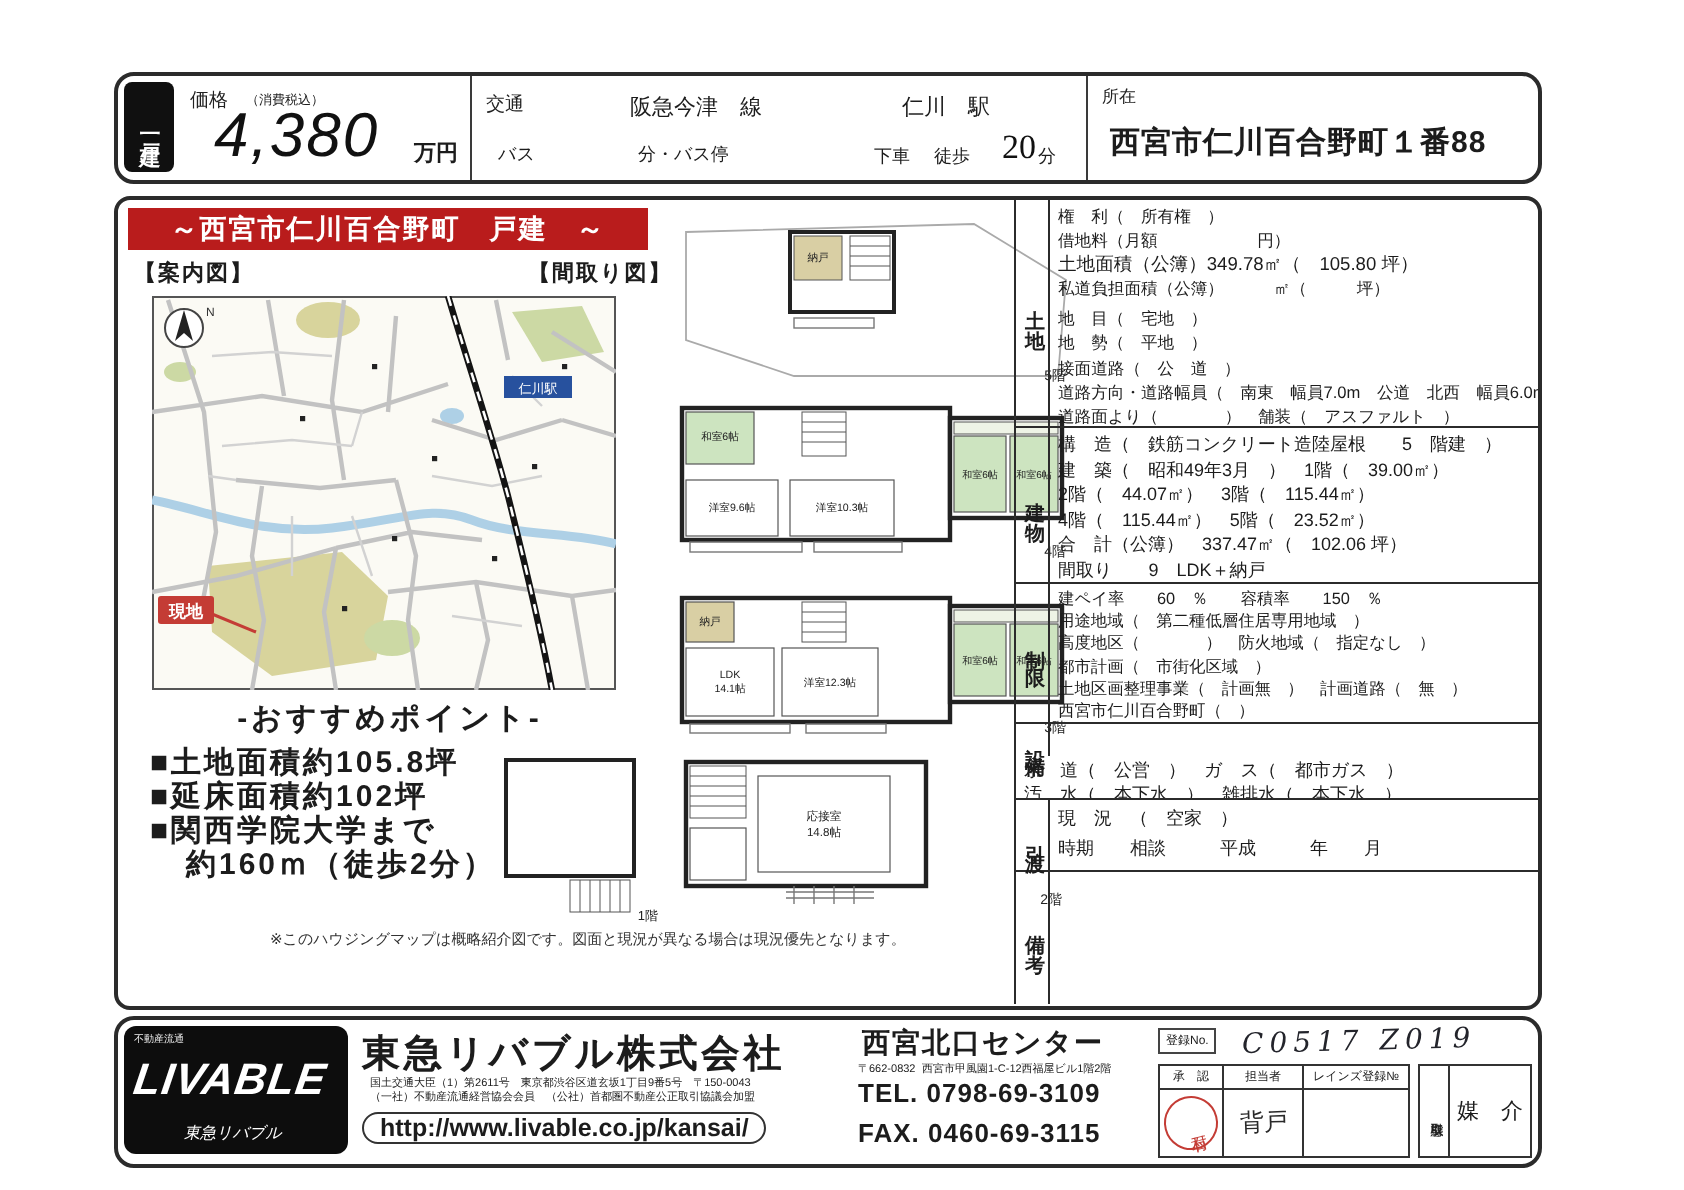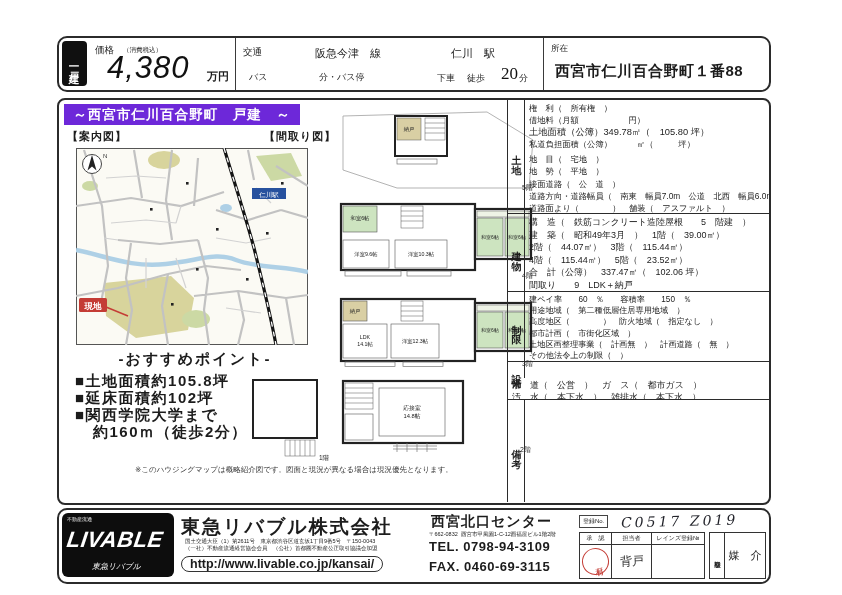--- a/index.html
+++ b/index.html
@@ -13,21 +13,21 @@
        border-radius:4px;writing-mode:vertical-rl;text-orientation:upright;font-size:10.5px;font-weight:bold;
        display:flex;align-items:center;justify-content:center;letter-spacing:2px;}
   .vline{position:absolute;top:0;bottom:0;border-left:1.5px solid #3a3a3a;}
   .lbl{font-size:9.5px;color:#222;}
   .price-value{font-size:31px;font-style:italic;letter-spacing:1px;color:#111;}
   .walk-min{font-size:17px;color:#111;}
   .loc-value{font-size:15px;font-weight:bold;letter-spacing:0.5px;}
   
   .main{position:absolute;left:57px;top:98px;width:714px;height:407px;
         border:2.5px solid #2b2b2b;border-radius:8px;box-sizing:border-box;}
-  .title-banner{position:absolute;left:5px;top:4px;width:236px;height:21px;background:#6d28d9;color:#fff;
+  .title-banner{position:absolute;left:5px;top:4px;width:260px;height:21px;background:#b91c1c;color:#fff;
         font-size:13.5px;font-weight:bold;text-align:center;line-height:21px;letter-spacing:1px;}
   .sec-cap{font-size:11px;font-weight:bold;letter-spacing:1px;}
   .points-h{font-size:15px;font-weight:bold;letter-spacing:2px;}
   .point{font-size:15px;font-weight:bold;letter-spacing:1.5px;}
   .footnote{font-size:7.5px;color:#333;white-space:nowrap;}
   
   .details{position:absolute;left:448px;top:0;width:261px;height:402px;border-left:1.5px solid #2b2b2b;
         display:flex;flex-direction:column;}
   .sec{display:flex;border-bottom:1.5px solid #2b2b2b;box-sizing:border-box;}
   .sec:last-child{border-bottom:none;flex:1;}
@@ -280,29 +280,36 @@
         </div>
       </div>
       <div class="sec" style="height:70px;">
         <div class="sec-label">制限</div>
         <div class="sec-body">
           <div class="ln-r">建ペイ率　　60　％　　容積率　　150　％</div>
           <div class="ln-r">用途地域（　第二種低層住居専用地域　）</div>
           <div class="ln-r">高度地区（　　　　）　防火地域（　指定なし　）</div>
           <div class="ln-r">都市計画（　市街化区域　）</div>
           <div class="ln-r">土地区画整理事業（　計画無　）　計画道路（　無　）</div>
-          <div class="ln-r">その他法令上の制限（　）</div>
+          <div class="ln-r">西宮市仁川百合野町（　）</div>
         </div>
       </div>
       <div class="sec" style="height:38px;flex-direction:column;">
         <div class="sec-label" style="letter-spacing:4px;">設備</div>
         <div class="sec-body">
           <div class="ln-f">水　道（　公営　）　ガ　ス（　都市ガス　）</div>
           <div class="ln-f">汚　水（　本下水　）　雑排水（　本下水　）</div>
           <div class="ln-f">駐車場（　車庫有　）</div>
+        </div>
+      </div>
+      <div class="sec" style="height:36px;">
+        <div class="sec-label" style="letter-spacing:4px;">引渡</div>
+        <div class="sec-body">
+          <div class="ln-h">現　況　（　空家　）</div>
+          <div class="ln-h">時期　　相談　　　平成　　　年　　月</div>
         </div>
       </div>
       <div class="sec">
         <div class="sec-label">備考</div>
         <div class="sec-body"></div>
       </div>
     </div>
   </div>
 
   <div class="ftr">
@@ -312,21 +319,21 @@
       <span class="logo-sub">東急リバブル</span>
     </div>
     <span class="abs company" style="left:122px;top:4px;">東急リバブル株式会社</span>
     <span class="abs legal" style="left:126px;top:28px;">国土交通大臣（1）第2611号　東京都渋谷区道玄坂1丁目9番5号　〒150-0043</span>
     <span class="abs legal" style="left:126px;top:35px;">（一社）不動産流通経営協会会員　（公社）首都圏不動産公正取引協議会加盟</span>
     <span class="abs url" style="left:122px;top:46px;">http://www.livable.co.jp/kansai/</span>
 
     <span class="abs center-name" style="left:372px;top:3px;">西宮北口センター</span>
     <span class="abs tinytxt" style="left:370px;top:21px;">〒662-0832</span>
     <span class="abs tinytxt" style="left:402px;top:21px;">西宮市甲風園1-C-12西福屋ビル1階2階</span>
-    <span class="abs telfax" style="left:370px;top:29px;">TEL. 0798-94-3109</span>
+    <span class="abs telfax" style="left:370px;top:29px;">TEL. 0798-69-3109</span>
     <span class="abs telfax" style="left:370px;top:49px;">FAX. 0460-69-3115</span>
 
     <div class="abs" style="left:520px;top:2px;white-space:nowrap;">
       <span class="reg-label">登録No.</span>
       <span class="reg-value">C0517 Z019</span>
     </div>
 
     <div class="appr">
       <div class="appr-h">承　認</div>
       <div class="appr-h">担当者</div>

